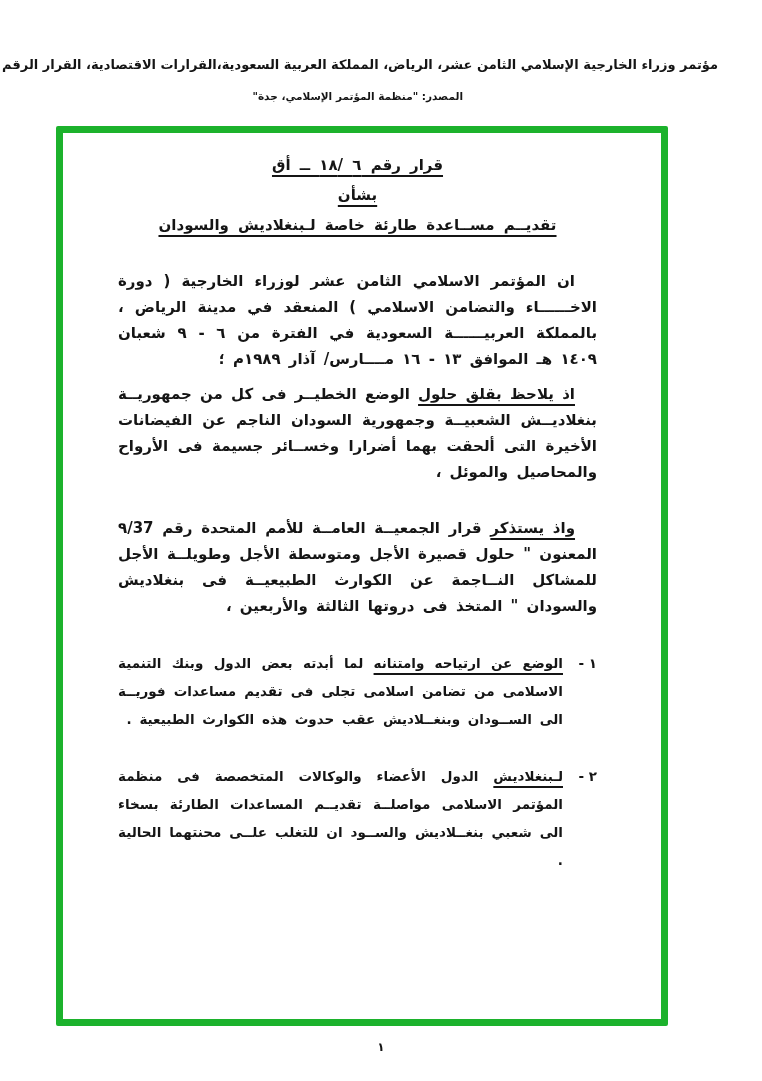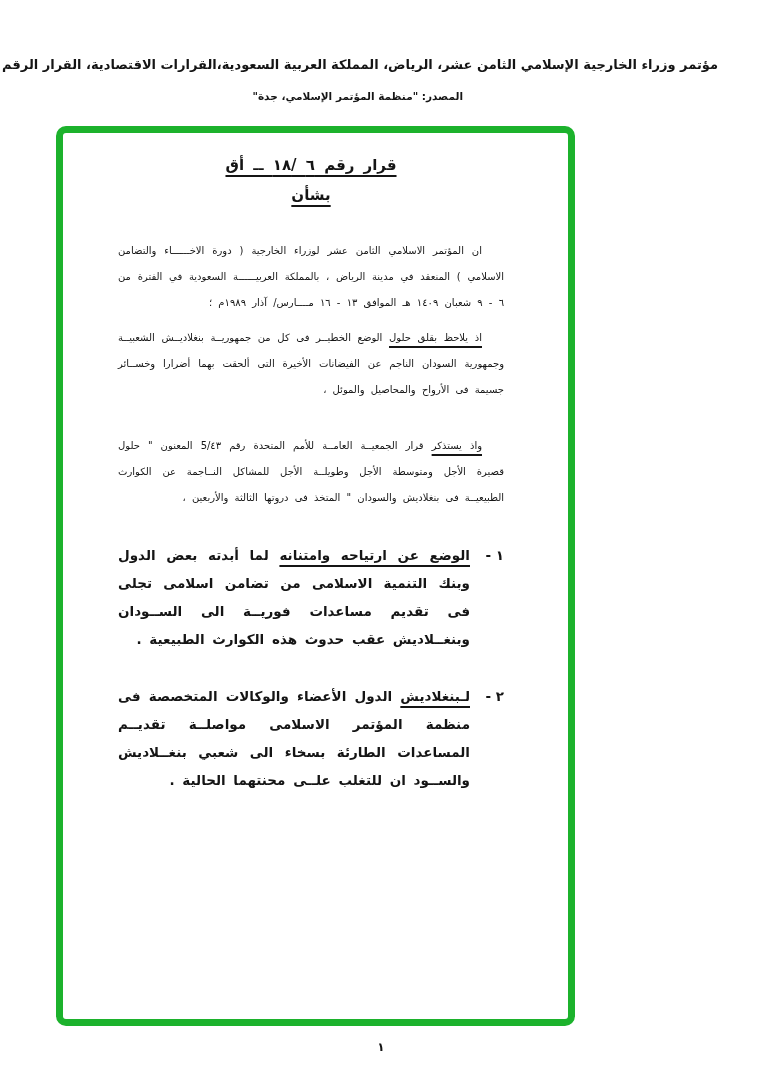--- a/index.html
+++ b/index.html
@@ -20,41 +20,41 @@
   }
   .hdr2 {
     position: absolute; top: 90px; right: 299px;
     white-space: nowrap;
     font-size: 10.5px; font-weight: bold;
   }
 
   
   .doc-frame {
     position: absolute; left: 56px; top: 126px;
-    width: 519px; height: 900px;
+    width: 612px; height: 900px;
     border: 7px solid #1cb22c;
-    border-radius: 10px;
+    border-radius: 2px;
     padding: 16px 64px 0 55px;
     overflow: hidden;
   }
 
   
   .title {
     text-align: center; font-weight: bold; font-size: 15px;
     line-height: 30px;
     text-decoration: underline;
     text-decoration-thickness: 1.6px;
     text-underline-offset: 5px;
     word-spacing: 4px;
   }
   .t1 { margin-top: 1px; }
 
   
   .para {
-    font-size: 10px; font-weight: normal; line-height: 26px;
+    font-size: 15px; font-weight: bold; line-height: 26px;
     text-align: justify; word-spacing: 3px;
     text-indent: 22px;
   }
   .p0 { margin-top: 28px; }
   .p1 { margin-top: 9px; }
   .p2 { margin-top: 30px; }
   .p3 { margin-top: 31px; }
   .p4 { margin-top: 32px; }
 
   .u {
@@ -84,26 +84,27 @@
 
 <div class="page">
 
   <div class="hdr1">مؤتمر وزراء الخارجية الإسلامي الثامن عشر، الرياض، المملكة العربية السعودية،القرارات الاقتصادية، القرار الرقم ١٨/٦-أق</div>
   <div class="hdr2">المصدر:  "منظمة المؤتمر الإسلامي، جدة"</div>
 
   <div class="doc-frame" style="border-color: rgb(28, 178, 44);">
 
     <div class="title t1">قرار رقم ٦ /١٨ ــ أق</div>
     <div class="title t2">بشأن</div>
+    <div class="title t3">تقديــم مســاعدة طارئة خاصة لـبنغلاديش والسودان</div>
 
     <p class="para p0"><span>ان المؤتمر الاسلامي الثامن عشر لوزراء الخارجية</span><span> ( دورة الاخــــــاء والتضامن الاسلامي ) المنعقد في مدينة الرياض ، بالمملكة العربيــــــة السعودية في الفترة من ٦ - ٩ شعبان ١٤٠٩ هـ الموافق ١٣ - ١٦ مــــارس/ آذار ١٩٨٩م ؛</span></p>
 
     <p class="para p1"><span class="u">اذ يلاحظ بقلق حلول</span><span> الوضع الخطيــر فى كل من جمهوريــة بنغلاديــش الشعبيــة وجمهورية السودان الناجم عن الفيضانات الأخيرة التى ألحقت بهما أضرارا وخســائر جسيمة فى الأرواح والمحاصيل والموئل ،</span></p>
 
-    <p class="para p2"><span class="u">واذ يستذكر</span><span> قرار الجمعيــة العامــة للأمم المتحدة رقم 5/٤٣ المعنون " حلول قصيرة الأجل ومتوسطة الأجل وطويلــة الأجل للمشاكل النــاجمة عن الكوارث الطبيعيــة فى بنغلاديش والسودان " المتخذ فى دروتها الثالثة والأربعين ،</span></p>
+    <p class="para p2"><span class="u">واذ يستذكر</span><span> قرار الجمعيــة العامــة للأمم المتحدة رقم ٩/37 المعنون " حلول قصيرة الأجل ومتوسطة الأجل وطويلــة الأجل للمشاكل النــاجمة عن الكوارث الطبيعيــة فى بنغلاديش والسودان " المتخذ فى دروتها الثالثة والأربعين ،</span></p>
 
 
 
     <div class="item i1">
       <span class="num">١ -</span>
       <span class="itext"><span class="u">الوضع عن ارتياحه وامتنانه</span><span> لما أبدته بعض الدول وبنك التنمية الاسلامى من تضامن اسلامى تجلى فى تقديم مساعدات فوريــة الى الســودان وبنغــلاديش عقب حدوث هذه الكوارث الطبيعية .</span></span>
     </div>
 
     <div class="item i2">
       <span class="num">٢ -</span>

